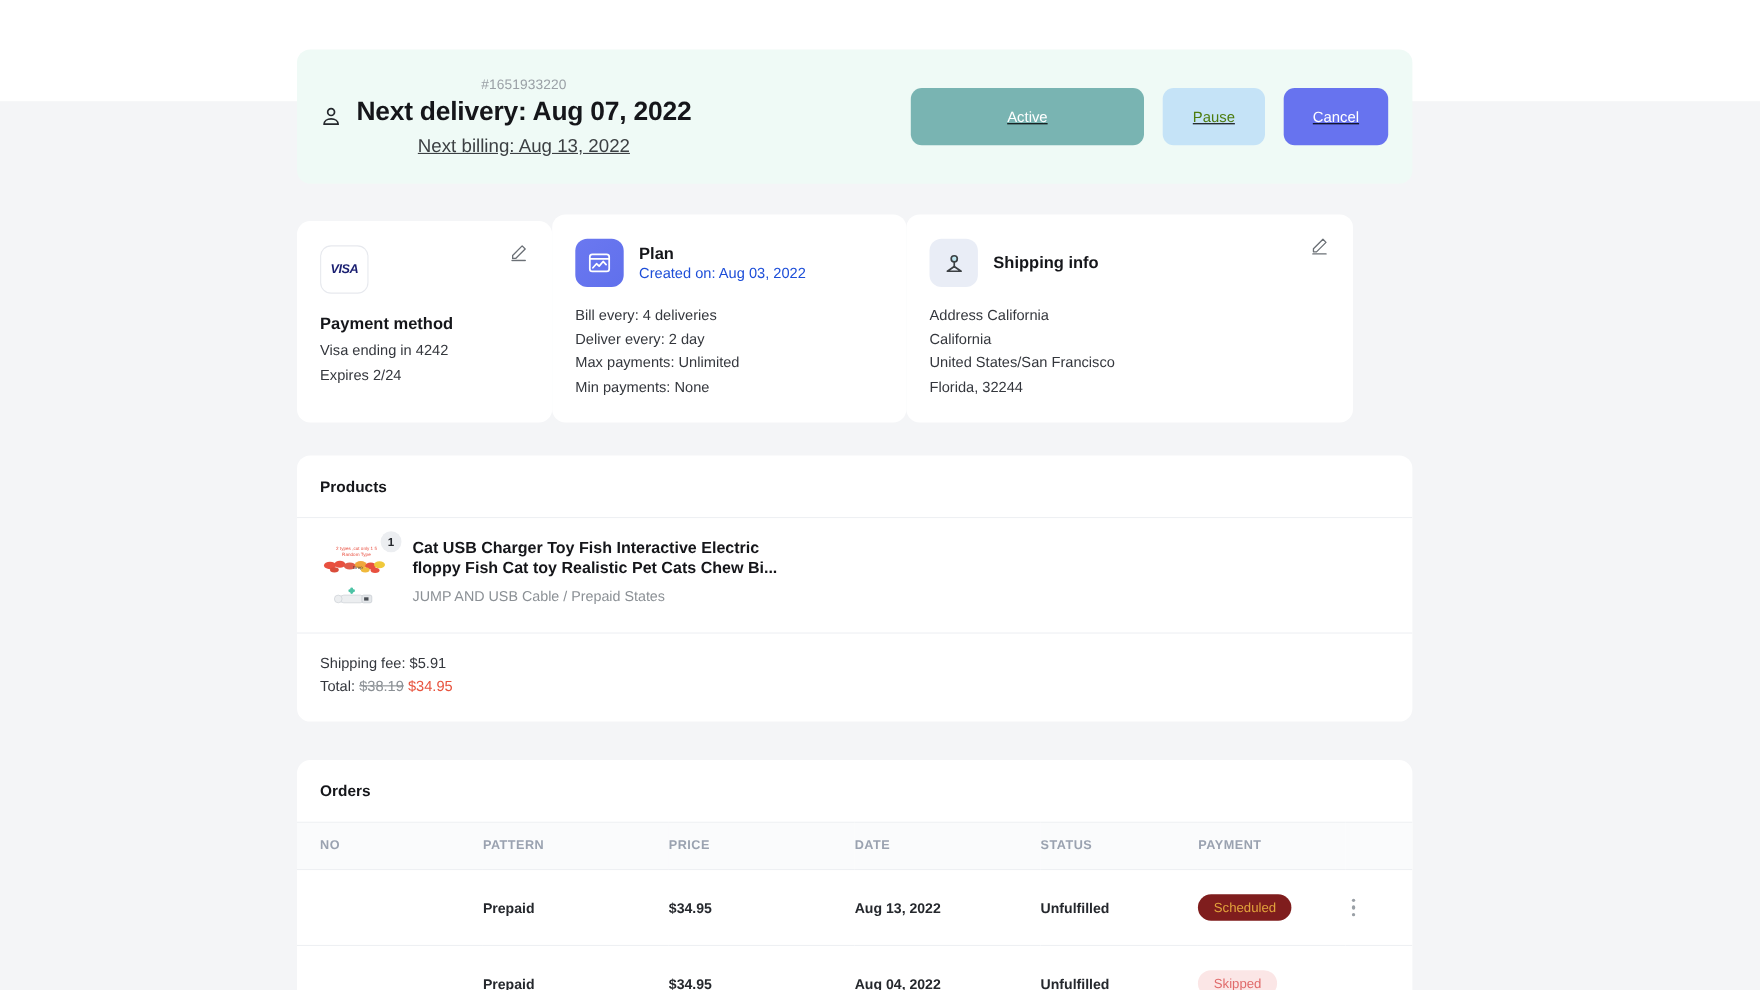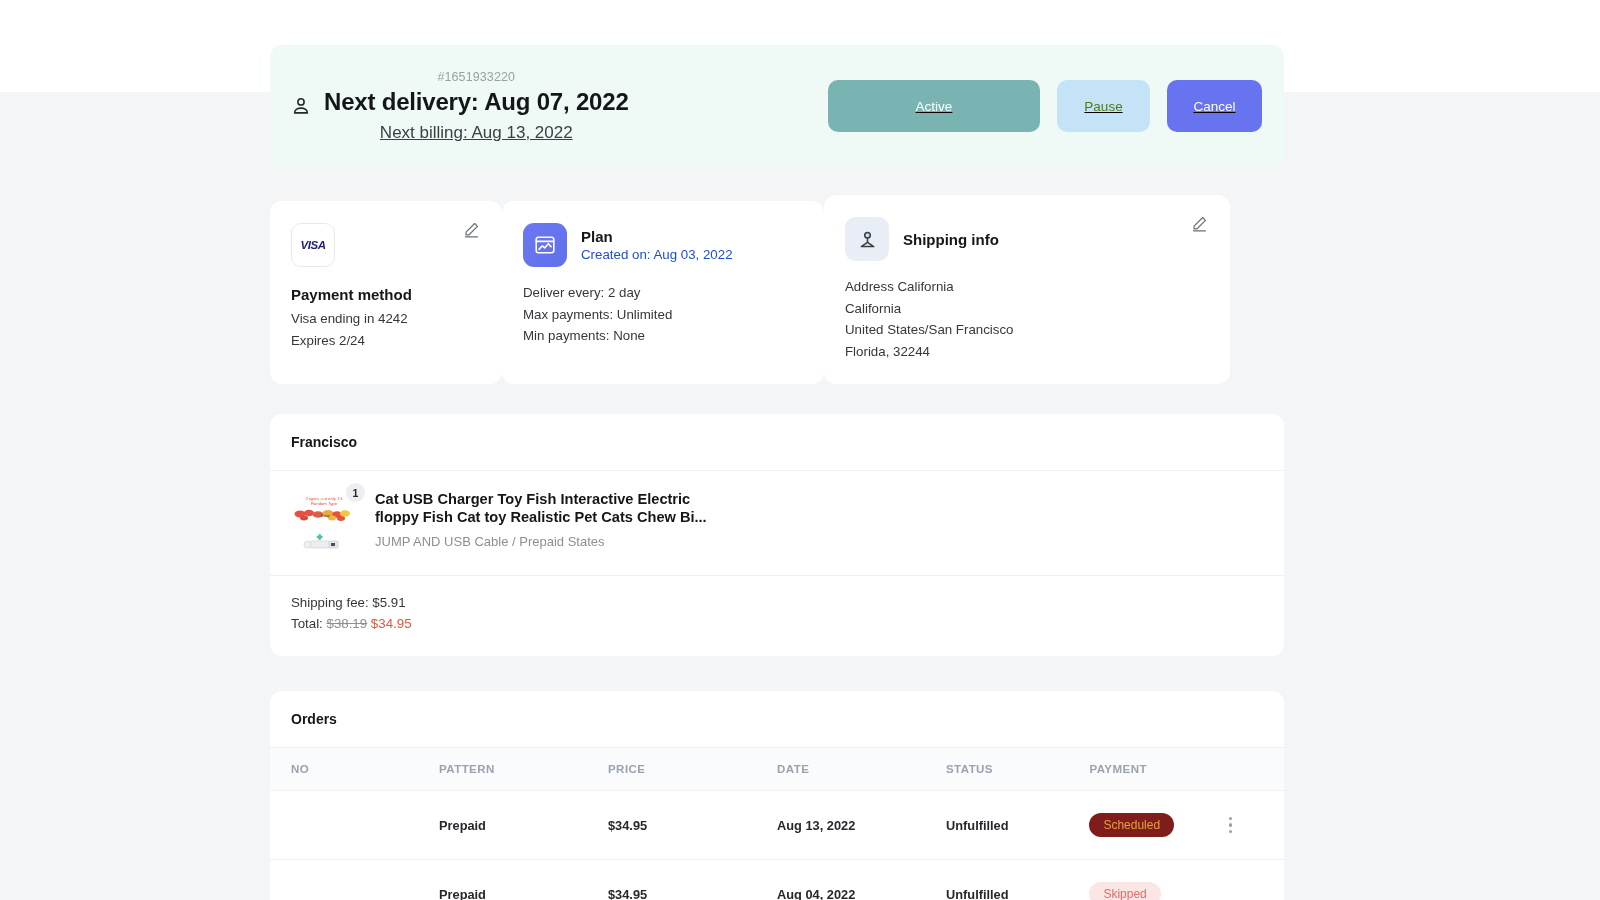--- a/index.html
+++ b/index.html
@@ -244,20 +244,21 @@
               <path d="M3.2 8.4h17.6"></path>
               <path d="M6 16.4l3.3-3.6 2.4 2.1 3.6-4.2 2.7 2.9"></path>
             </svg>
           </span>
           <div class="head-text">
             <span class="card-title">Plan</span>
             <span class="head-sub">Created on: Aug 03, 2022</span>
           </div>
         </div>
         <div class="card-body">
+          <div class="card-line">Bill every: 4 deliveries</div>
           <div class="card-line">Deliver every: 2 day</div>
           <div class="card-line">Max payments: Unlimited</div>
           <div class="card-line">Min payments: None</div>
         </div>
       </div>
 
       <div class="card card-ship">
         <span class="pencil">
           <svg viewBox="0 0 24 24" width="17" height="17" fill="none" stroke="#6b7076" stroke-width="1.7" stroke-linecap="round" stroke-linejoin="round">
             <path d="M16.5 3.6l3.9 3.9L8.2 19.7H4.3v-3.9z"></path>
@@ -277,21 +278,21 @@
         <div class="card-body">
           <div class="card-line">Address California</div>
           <div class="card-line">California</div>
           <div class="card-line">United States/San Francisco</div>
           <div class="card-line">Florida, 32244</div>
         </div>
       </div>
     </div>
 
     <div class="panel">
-      <div class="panel-head">Francisco</div>
+      <div class="panel-head">Products</div>
       <div class="product-row">
         <div class="thumb-wrap">
           <div class="thumb-badge">1</div>
           <div class="thumb">
             <svg viewBox="0 0 66 66" width="66" height="66">
               <rect width="66" height="66" fill="#ffffff"></rect>
               <text x="33" y="11" font-size="4.2" fill="#e84c3d" text-anchor="middle" font-family="Liberation Sans, sans-serif">2 types ,cut only 1 fi</text>
               <text x="33" y="16" font-size="4.2" fill="#e84c3d" text-anchor="middle" font-family="Liberation Sans, sans-serif">Random Type</text>
               <g>
                 <ellipse cx="9" cy="25" rx="5.5" ry="3.4" fill="#e8503f"></ellipse>

